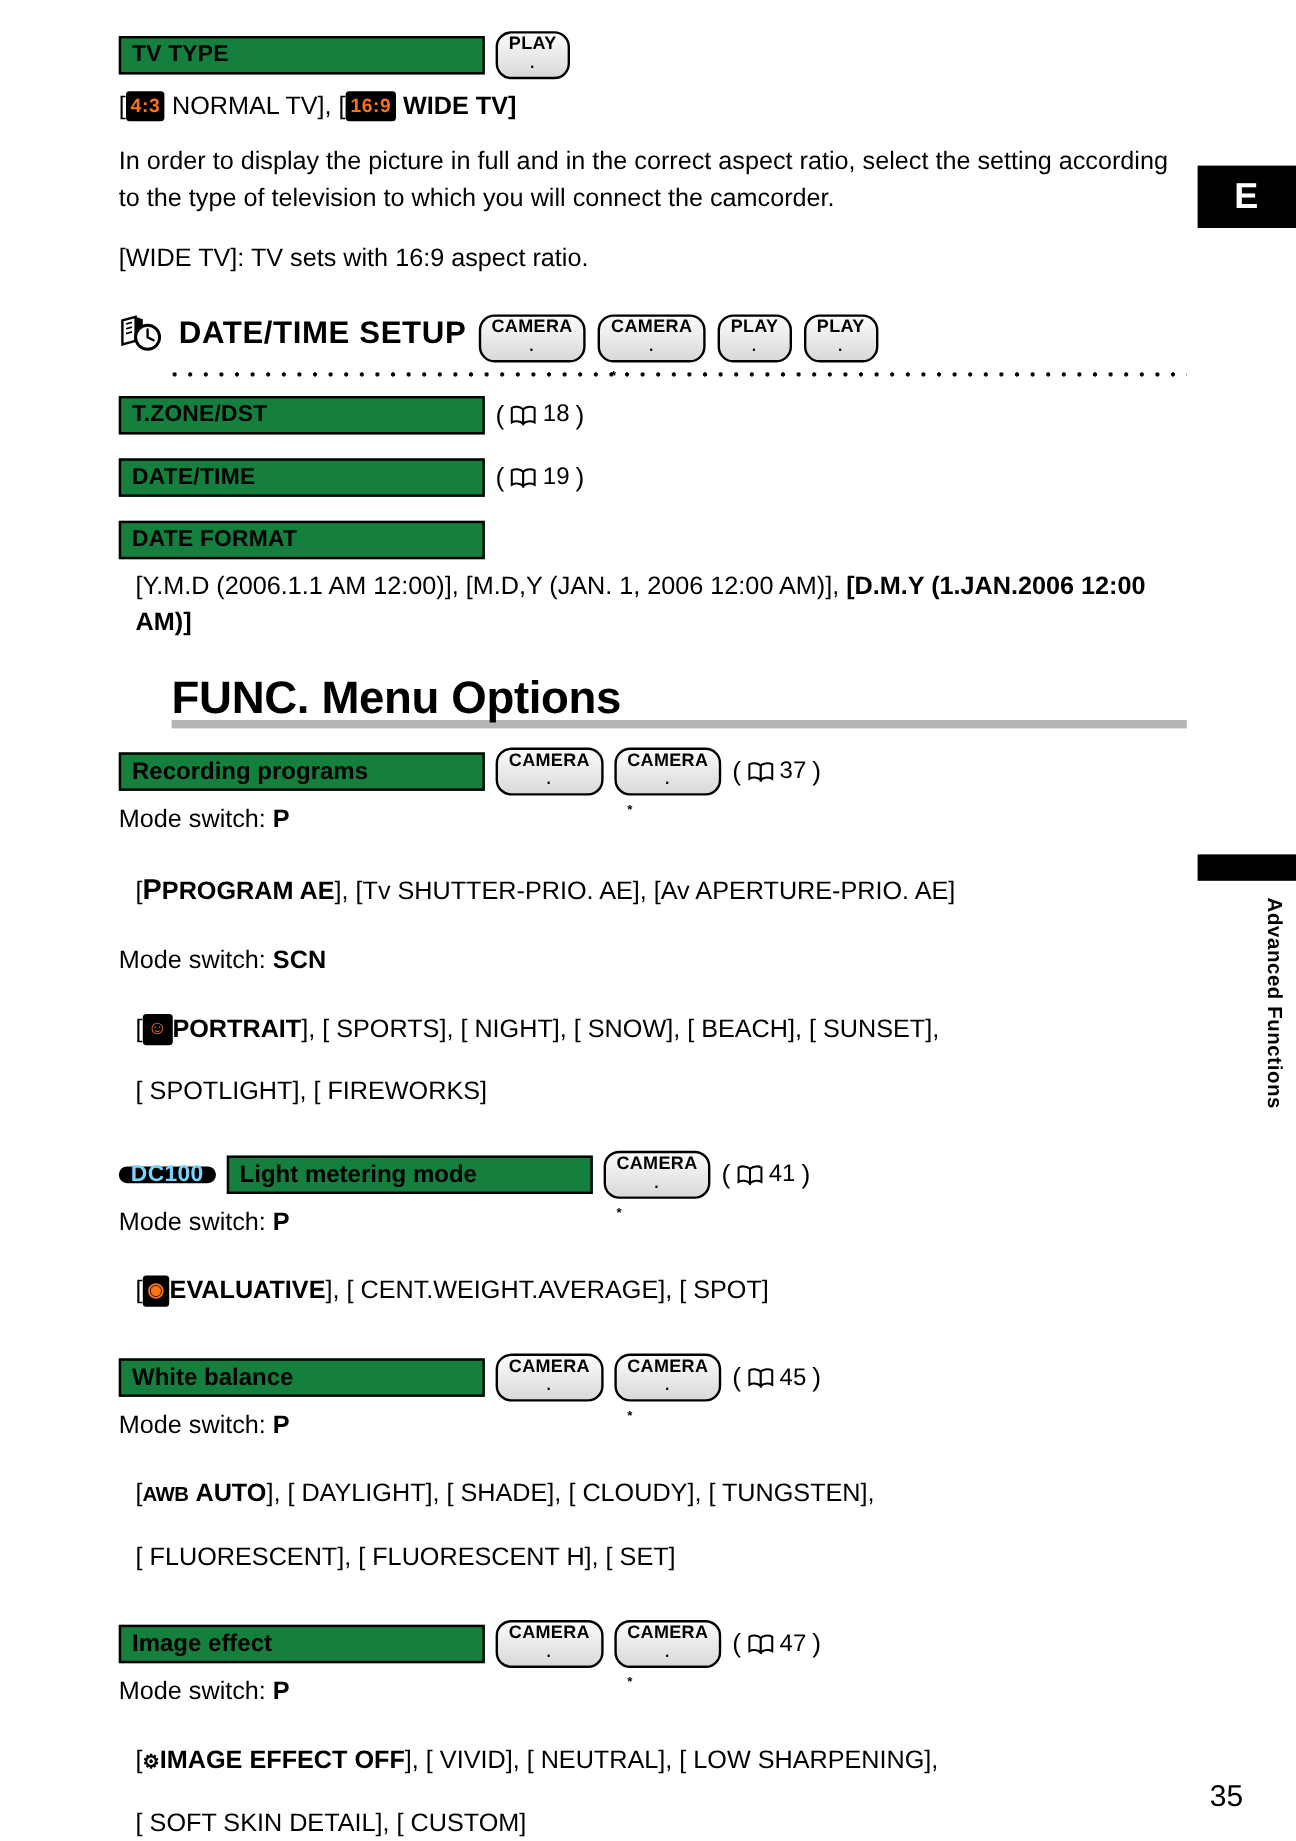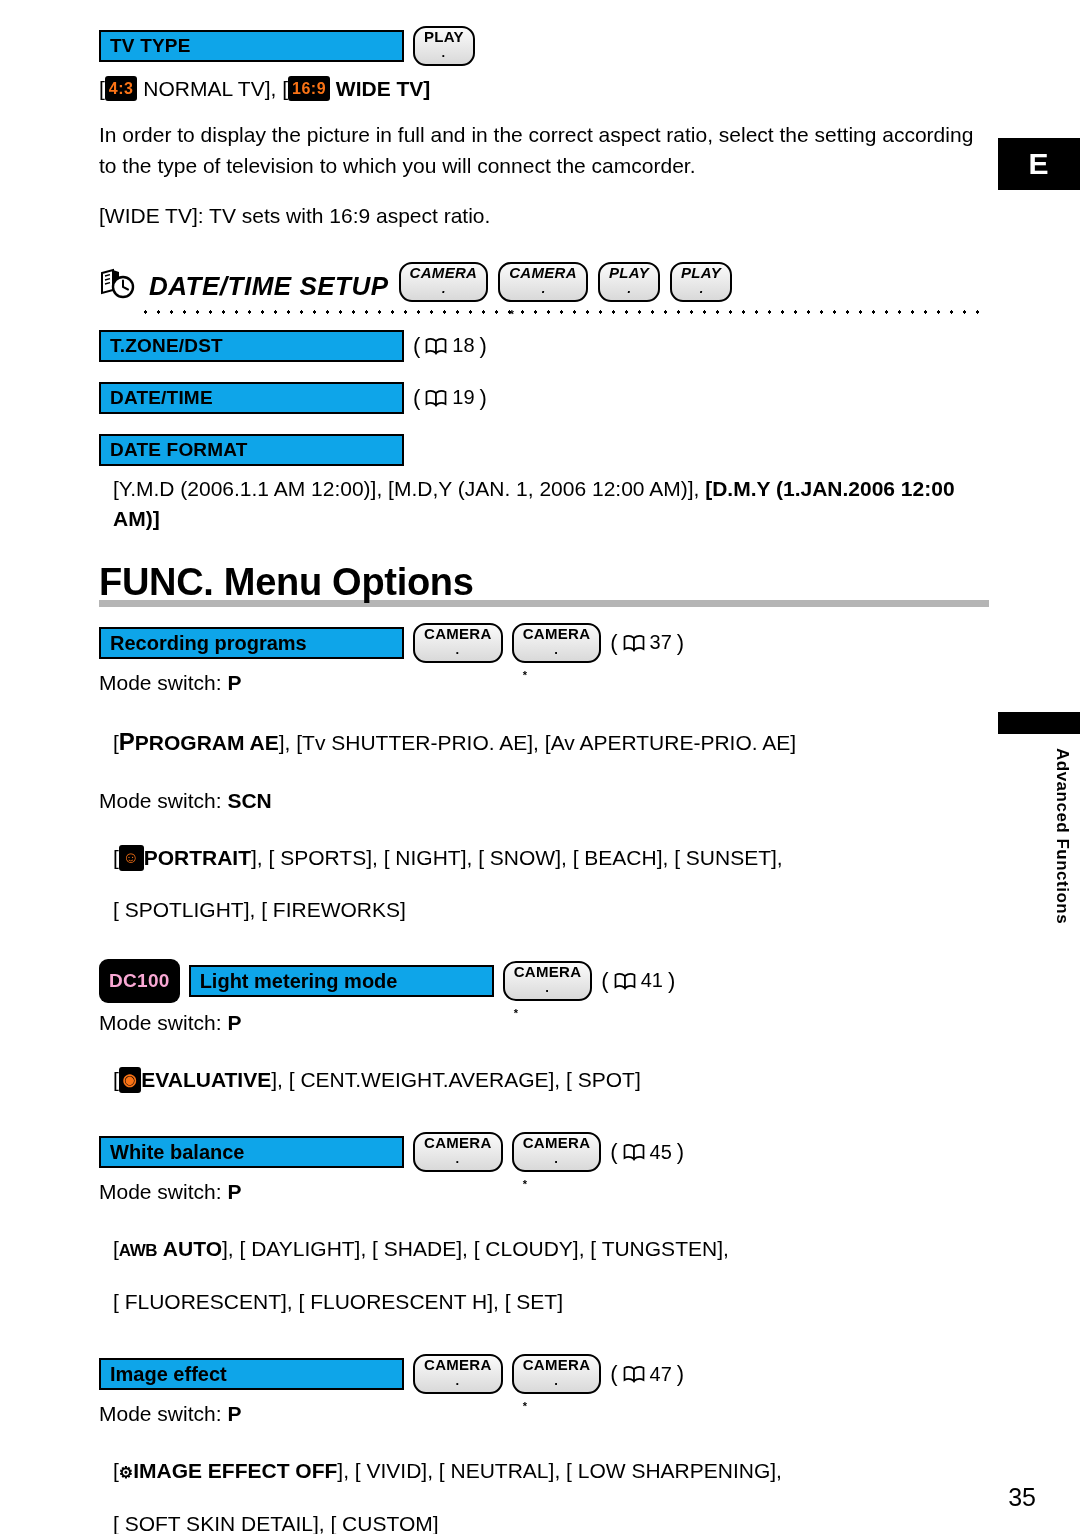--- a/index.html
+++ b/index.html
@@ -45,21 +45,21 @@
   .setting-box{
     display:inline-block;
     border:2px solid #000;
     box-sizing:border-box;
     width:305px; height:32px;
     line-height:28px;
     padding-left:9px;
     font-weight:bold;
     font-size:20px;
     vertical-align:middle;
-    background:#0ea5e9;
+    background:#15803d;
   }
   .setting-box.caps{ font-size:19px; letter-spacing:0.2px; }
 
   .row{ display:flex; align-items:center; gap:9px; }
 
   
   .pill{
     display:inline-flex; align-items:center; gap:4px;
     border:2px solid #000; border-radius:13px;
     background:linear-gradient(#fbfbfb,#d9d9d9);
@@ -67,48 +67,48 @@
     font-size:15px; font-weight:bold; letter-spacing:0.3px;
     box-sizing:border-box; white-space:nowrap;flex-direction:column;
   }
   .pill .dot{ font-size:13px; line-height:1; margin:0 1px; }
   .pill svg{ display:block; }
   .pill .star{ font-size:11px; line-height:1; align-self:flex-start; margin-top:3px; }
 
   
   .model-badge{
     display:inline-flex; align-items:center; justify-content:center;
-    background:#000; color:#f9a8d4; border-radius:9px;
-    height:44px; padding:0 10px;
+    background:#000; color:#7dd3fc; border-radius:9px;
+    height:14px; padding:0 10px;
     font-size:19px; font-weight:bold; letter-spacing:0.3px;
   }
 
   
   .pref{ display:inline-flex; align-items:center; gap:5px; font-size:20px; white-space:nowrap; }
   .pref .paren{ font-size:22px; }
 
   
   p.body{ font-size:21px; line-height:1.45; margin:0; }
   .indent{ padding-left:14px; }
   .opts{ font-size:21px; line-height:1.5; padding-left:14px; }
   .opts b{ font-weight:bold; }
   .modesw{ font-size:21px; margin:0; }
   .modesw .m{ font-weight:bold; }
 
   
-  .sec-head{ display:flex; align-items:flex-end; gap:10px;font-style:italic; }
+  .sec-head{ display:flex; align-items:flex-start; gap:10px; }
   .sec-title{ font-size:26px; font-weight:bold; letter-spacing:0.5px; }
   .dotrule{
     height:4px; margin-top:6px;
     background-image:radial-gradient(circle, #000 1.6px, transparent 1.8px);
     background-size:13px 4px; background-repeat:repeat-x;
   }
 
   
-  .big-head{ position:relative; }
+  .big-head{ position:relative;margin-left:44px; }
   .big-head .t{ font-size:38px; font-weight:bold; letter-spacing:-0.3px; }
   .big-head .rule{ height:7px; background:#b5b5b5; margin-top:-4px; }
 
   
   .ratio{
     display:inline-block; background:#000; color:#f97316;
     border-radius:3px; padding:1px 4px;
     font-size:16px; font-weight:bold; letter-spacing:0.5px;
     vertical-align:2px;
   }

